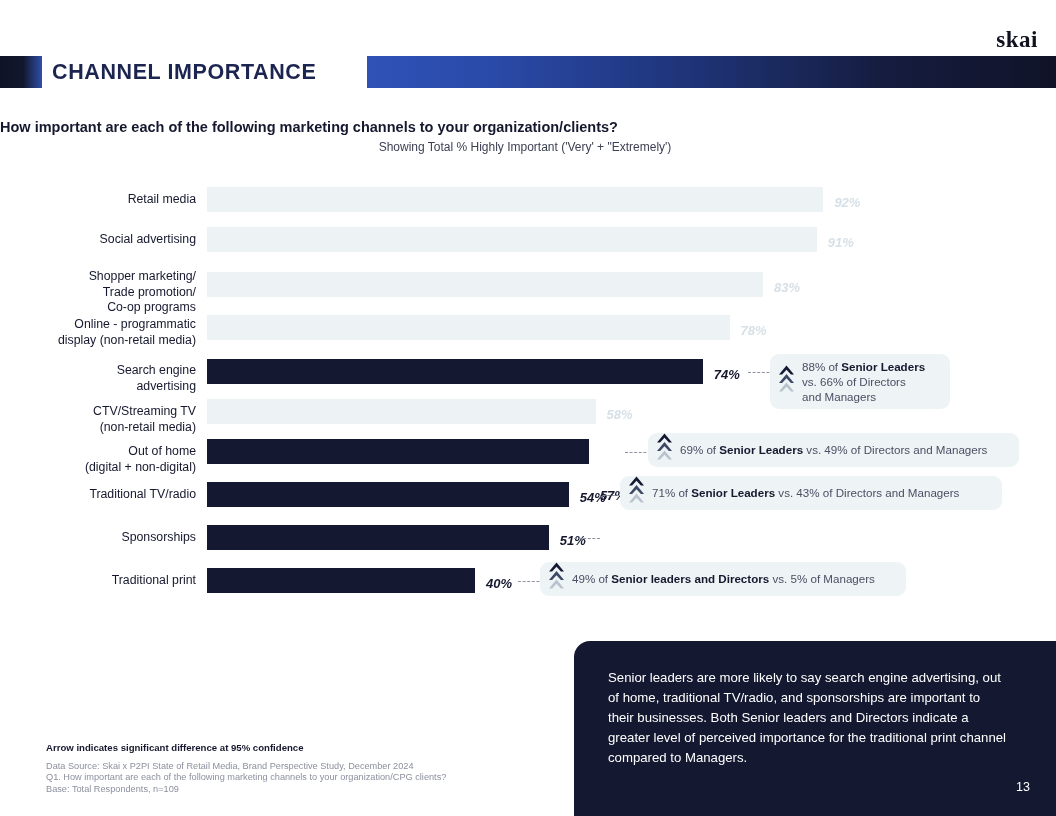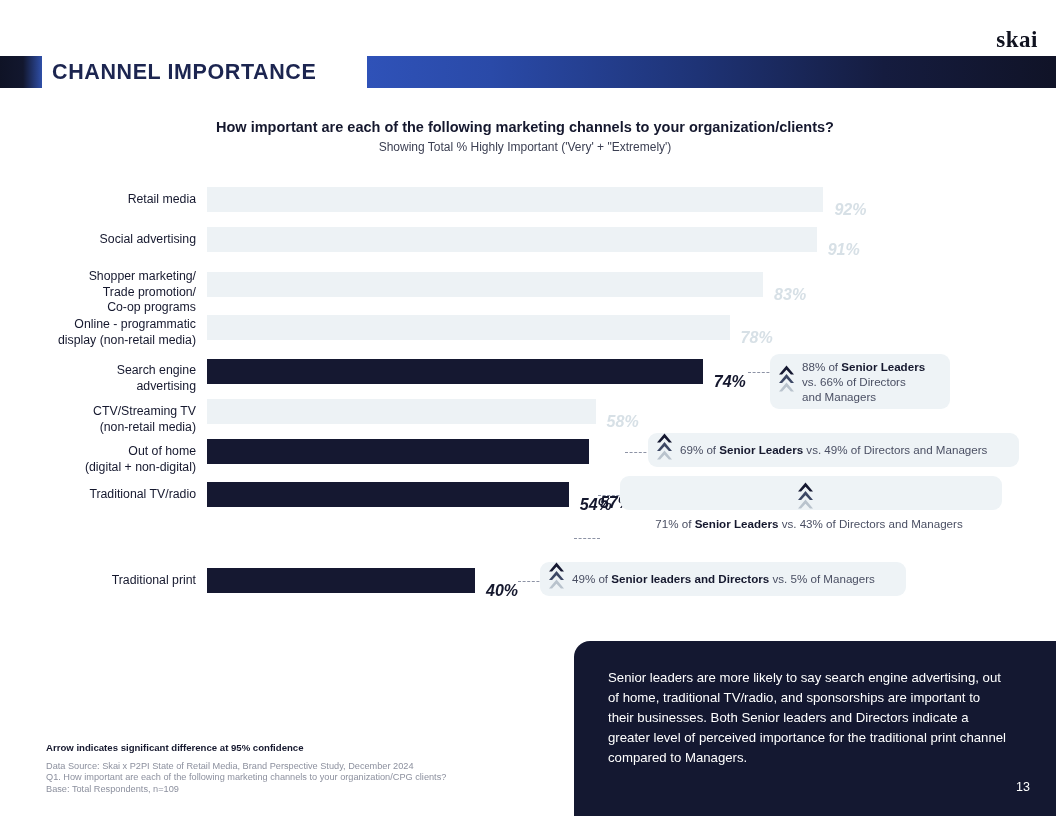--- a/index.html
+++ b/index.html
@@ -18,34 +18,34 @@
       background:linear-gradient(90deg,#0f1326 0%, #12172e 55%, #2f4fa8 100%); }
   #header-title { position:absolute; left:52px; top:56px; height:32px;
       display:flex; align-items:center;
       font-size:21.5px; font-weight:700; letter-spacing:.6px; color:#1c2550; }
   #header-gradient { position:absolute; left:367px; top:0; width:689px; height:32px;
       background:linear-gradient(90deg,#2f52b8 0%, #2a4aa8 18%, #1e3376 48%, #151c3f 75%, #101327 100%); }
   #logo { position:absolute; right:18px; top:27px; font-family:"Liberation Serif", serif;
       font-size:23px; font-weight:700; color:#10121f; letter-spacing:.5px; }
 
   
-  #chart-title { position:absolute; left:0; top:119px; width:1050px; text-align:center;
+  #chart-title { position:absolute; left:0; top:119px; width:1050px; 
       font-size:14.5px; font-weight:700; color:#15182e; }
   #chart-subtitle { position:absolute; left:0; top:140px; width:1050px; text-align:center;
       font-size:12px; color:#3b3f52; }
 
   
   #chart { position:absolute; left:0; top:180px; width:1046px; height:425px; }
   .row { position:absolute; left:0; width:1056px; height:40px; }
   .cat-label { position:absolute; left:0; width:196px; text-align:right;
       font-size:12.3px; line-height:15.5px; color:#15182e; }
   .bar { position:absolute; left:207px; height:25px; top:7px; }
   .bar.light { background:#edf2f5; }
   .bar.dark  { background:#151831; }
-  .val { position:absolute; top:21px; font-size:16px; font-weight:700; font-style:italic; }
+  .val { position:absolute; top:15px; font-size:13px; font-weight:700; font-style:italic; }
   .val.light { color:#d7e0e6; }
   .val.dark  { color:#15182e; }
 
   
   .dash { position:absolute; top:19.5px; height:0; border-top:1.6px dashed #8d93a5; }
 
   
   .callout { position:absolute; background:#eef3f6; border-radius:9px;
       display:flex; align-items:center; padding:6px 12px 6px 8px; }
   .callout .arrow { flex:0 0 auto; margin-right:7px; }
@@ -158,29 +158,36 @@
       </span>
     </div>
     <div class="row" style="top: 295px;">
       <div class="cat-label" style="top: 12px;">
         <div>Traditional TV/radio</div>
       </div>
       <div class="bar dark" style="width: 361.8px;"></div>
       <div class="val dark" style="left: 579.8px;">54%</div>
     </div>
     <div class="dash" style="left: 598px; width: 26px; top: 314.5px;"></div>
-    <div class="callout" style="left: 620px; top: 296px; width: 382px; height: 34px; flex-direction: column;">
+    <div class="callout" style="left: 620px; top: 296px; width: 382px; height: 34px;">
       <span class="arrow"><svg width="17" height="30" viewBox="0 0 17 30">
           <path d="M8.5 0.5 L16 9.5 L12.9 9.5 L8.5 4.7 L4.1 9.5 L1 9.5 Z" fill="#151831"></path>
           <path d="M8.5 9 L16 18 L12.9 18 L8.5 13.2 L4.1 18 L1 18 Z" fill="#3d4865"></path>
           <path d="M8.5 17.5 L16 26.5 L12.9 26.5 L8.5 21.7 L4.1 26.5 L1 26.5 Z" fill="#b9c3cd"></path>
         </svg></span>
       <span class="txt">
         <div>71% of <b>Senior Leaders</b> vs. 43% of Directors and Managers</div>
       </span>
+    </div>
+    <div class="row" style="top: 338px;">
+      <div class="cat-label" style="top: 12px;">
+        <div>Sponsorships</div>
+      </div>
+      <div class="bar dark" style="width: 341.7px;"></div>
+      <div class="val dark" style="left: 559.7px;">51%</div>
     </div>
     <div class="dash" style="left: 574px; width: 26px; top: 357.5px;"></div>
     <div class="row" style="top: 381px;">
       <div class="cat-label" style="top: 12px;">
         <div>Traditional print</div>
       </div>
       <div class="bar dark" style="width: 268px;"></div>
       <div class="val dark" style="left: 486px;">40%</div>
     </div>
     <div class="dash" style="left: 518px; width: 26px; top: 400.5px;"></div>

